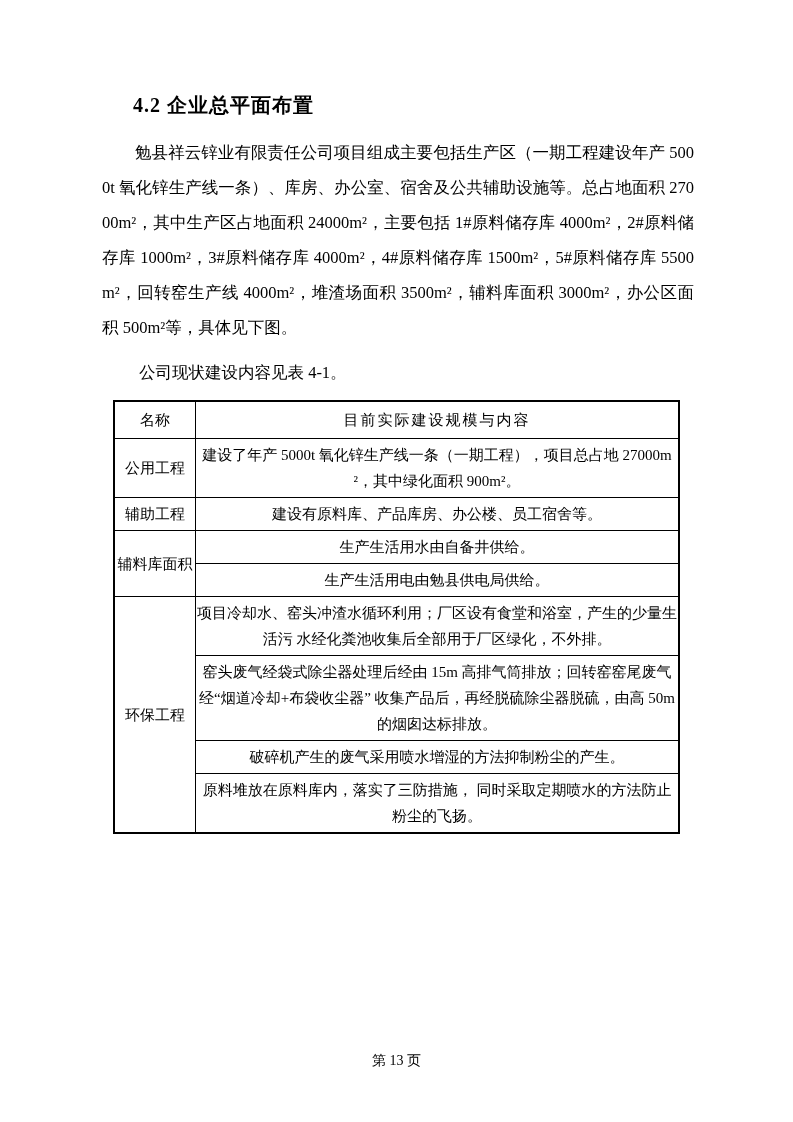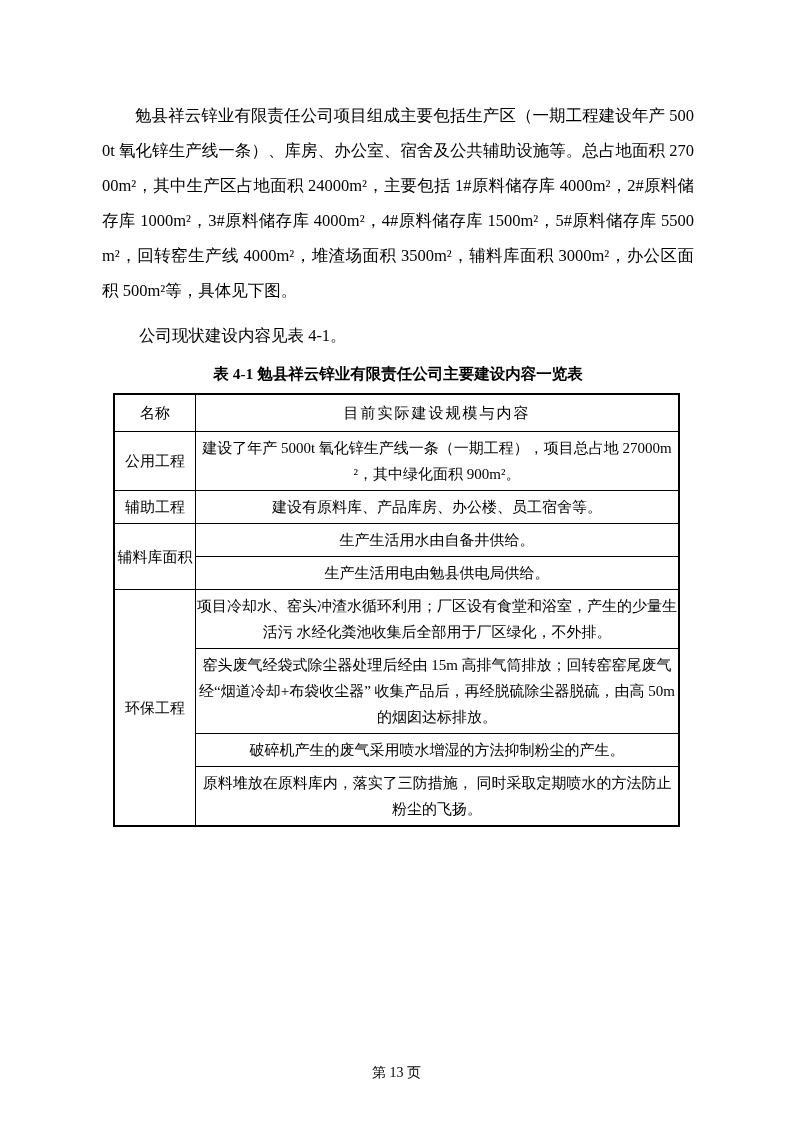--- a/index.html
+++ b/index.html
@@ -69,38 +69,38 @@
     letter-spacing: 2px;
     height: 30px;
     margin-top: 12px;
   }
   td.header-name {
     height: 30px;
   }
   .footer {
     position: absolute;
     left: 0;
-    bottom: 40px;
+    bottom: 52px;
     width: 100%;
     text-align: center;
     font-size: 14px;
     color: #000000;
   }
 </style>
 </head>
 <body>
 
 <div class="page">
 
+  <h1 class="heading">4.2 企业总平面布置</h1>
 
   <p class="para">勉县祥云锌业有限责任公司项目组成主要包括生产区（一期工程建设年产 5000t 氧化锌生产线一条）、库房、办公室、宿舍及公共辅助设施等。总占地面积 27000m²，其中生产区占地面积 24000m²，主要包括 1#原料储存库 4000m²，2#原料储存库 1000m²，3#原料储存库 4000m²，4#原料储存库 1500m²，5#原料储存库 5500m²，回转窑生产线 4000m²，堆渣场面积 3500m²，辅料库面积 3000m²，办公区面积 500m²等，具体见下图。</p>
 
   <p class="para-ref">公司现状建设内容见表 4-1。</p>
 
-  <div class="table-caption">表 4-1 勉县祥云锌业有限责任公司主要建设内容一览表</div>
 
   <table class="construction">
     <tbody>
       <tr>
         <td class="col-name header-name">名称</td>
         <td class="header-content">目前实际建设规模与内容</td>
       </tr>
       <tr>
         <td class="col-name">公用工程</td>
         <td>建设了年产 5000t 氧化锌生产线一条（一期工程），项目总占地 27000m²，其中绿化面积 900m²。</td>

